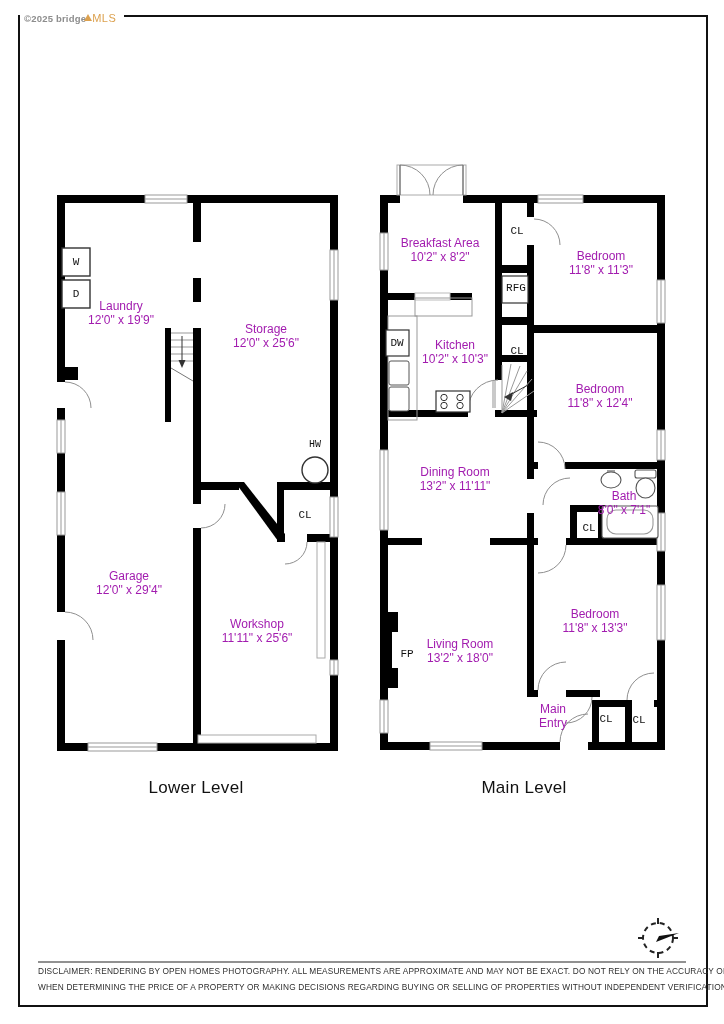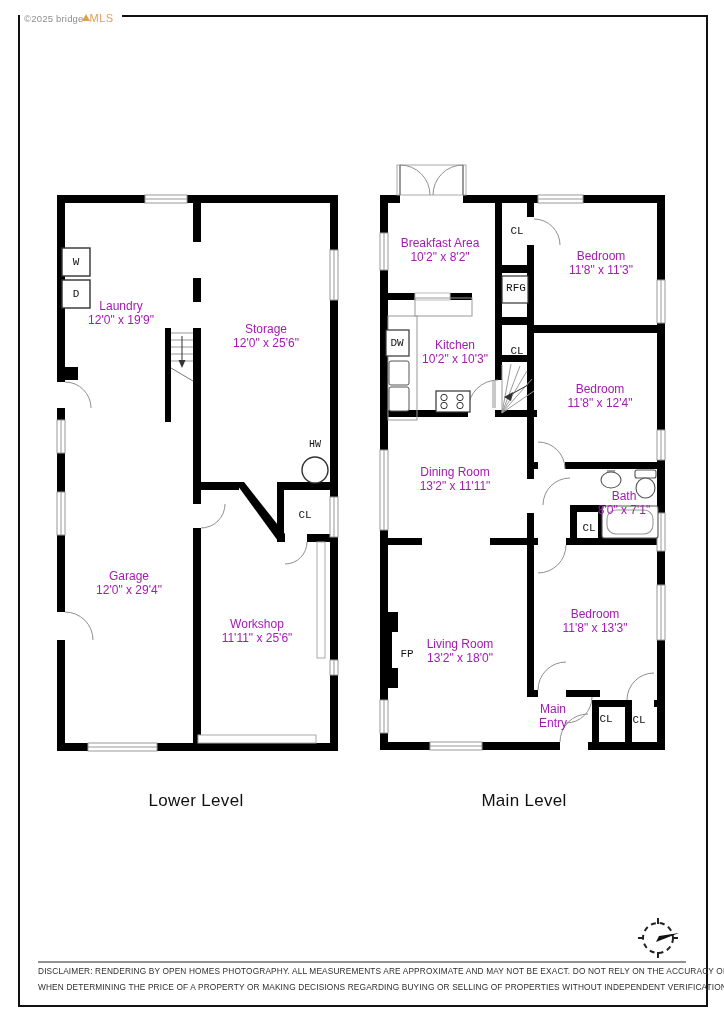--- a/index.html
+++ b/index.html
@@ -1,31 +1,31 @@
 <!DOCTYPE html>
 <html><head>
 <meta charset="utf-8">
 <style>
   html,body{margin:0;padding:0;background:#fff;}
   #page{position:relative;width:724px;height:1024px;background:#fff;overflow:hidden;
         font-family:"Liberation Sans",sans-serif;}
   .frame{position:absolute;left:18px;top:15px;width:686px;height:988px;border:2px solid #111;}
   .watermark{position:absolute;left:20px;top:6px;background:#fff;padding:2px 8px 2px 4px;white-space:nowrap;}
-  .watermark .c{font-size:9.5px;font-weight:normal;color:#8d8d8d;letter-spacing:.2px;}
+  .watermark .c{font-size:9.5px;font-weight:bold;color:#8d8d8d;letter-spacing:.2px;}
   .watermark .b{font-size:11px;font-weight:normal;color:#dca14f;letter-spacing:.5px;}
   .logo-peak{display:inline-block;width:0;height:0;border-left:4px solid transparent;
              border-right:4px solid transparent;border-bottom:7px solid #dca14f;margin:0 0 1px -2px;}
   svg{position:absolute;overflow:visible;}
   .room-label{position:absolute;transform:translate(-50%,-50%);text-align:center;
               font-size:12px;line-height:13.5px;color:#a21caf;white-space:nowrap;}
   .room-label .nm{display:block;}
   .room-label.wrap{white-space:normal;}
   .tag{position:absolute;transform:translate(-50%,-50%);font-size:11px;color:#111;white-space:nowrap;font-family:Liberation Mono, monospace;}
   .tag.small{font-size:10px;}
-  .level-title{position:absolute;transform:translate(-50%,-50%);font-size:17px;color:#111;letter-spacing:.3px;white-space:nowrap;margin-top:13px;}
+  .level-title{position:absolute;transform:translate(-50%,-50%);font-size:17px;color:#111;letter-spacing:.3px;white-space:nowrap;}
   .footer-rule{position:absolute;left:38px;top:961px;width:648px;height:2px;background:#919191;}
   .disclaimer{position:absolute;left:38px;font-size:8.3px;color:#2e2e2e;letter-spacing:.15px;white-space:nowrap;}
   .d1{top:966px;} .d2{top:982px;}
 </style>
 </head>
 <body>
 
 <div id="page">
   <div class="frame"></div>
 

